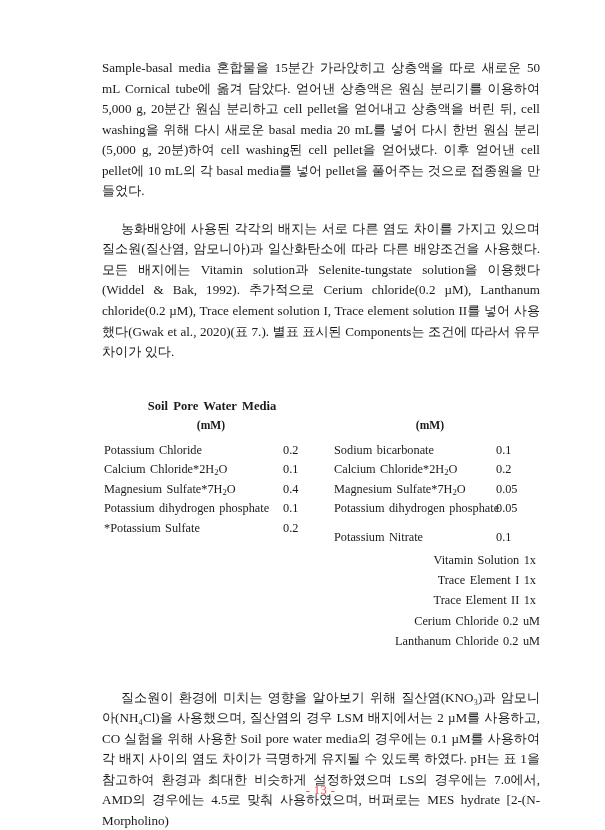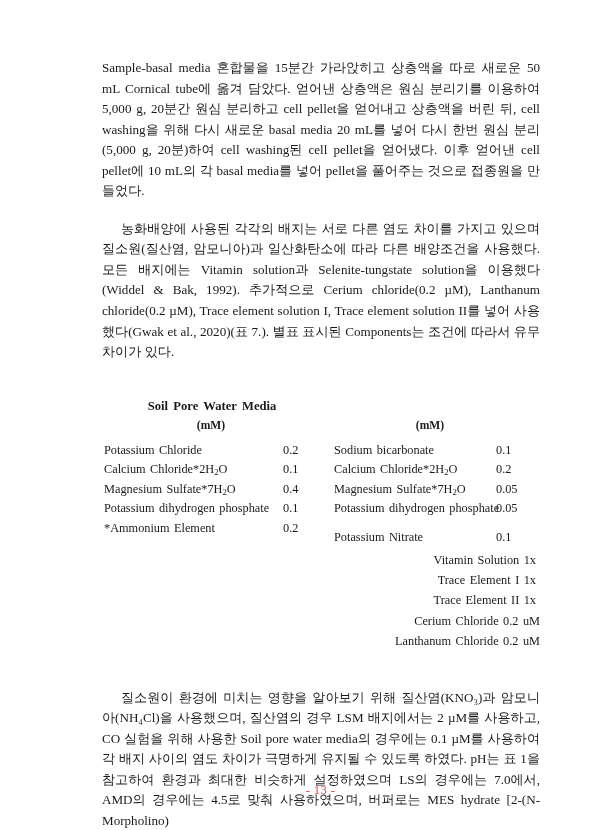--- a/index.html
+++ b/index.html
@@ -191,21 +191,21 @@
           </div>
           <div class="trow">
             <span class="nm">Magnesium Sulfate*7H<sub>2</sub>O</span>
             <span class="vl">0.4</span>
           </div>
           <div class="trow">
             <span class="nm">Potassium dihydrogen phosphate</span>
             <span class="vl">0.1</span>
           </div>
           <div class="trow">
-            <span class="nm">*Ammonium Element</span>
+            <span class="nm">*Potassium Sulfate</span>
             <span class="vl">0.2</span>
           </div>
         </div>
 
         <div class="col right">
           <div class="trow">
             <span class="nm">Sodium bicarbonate</span>
             <span class="vl">0.1</span>
           </div>
           <div class="trow">

